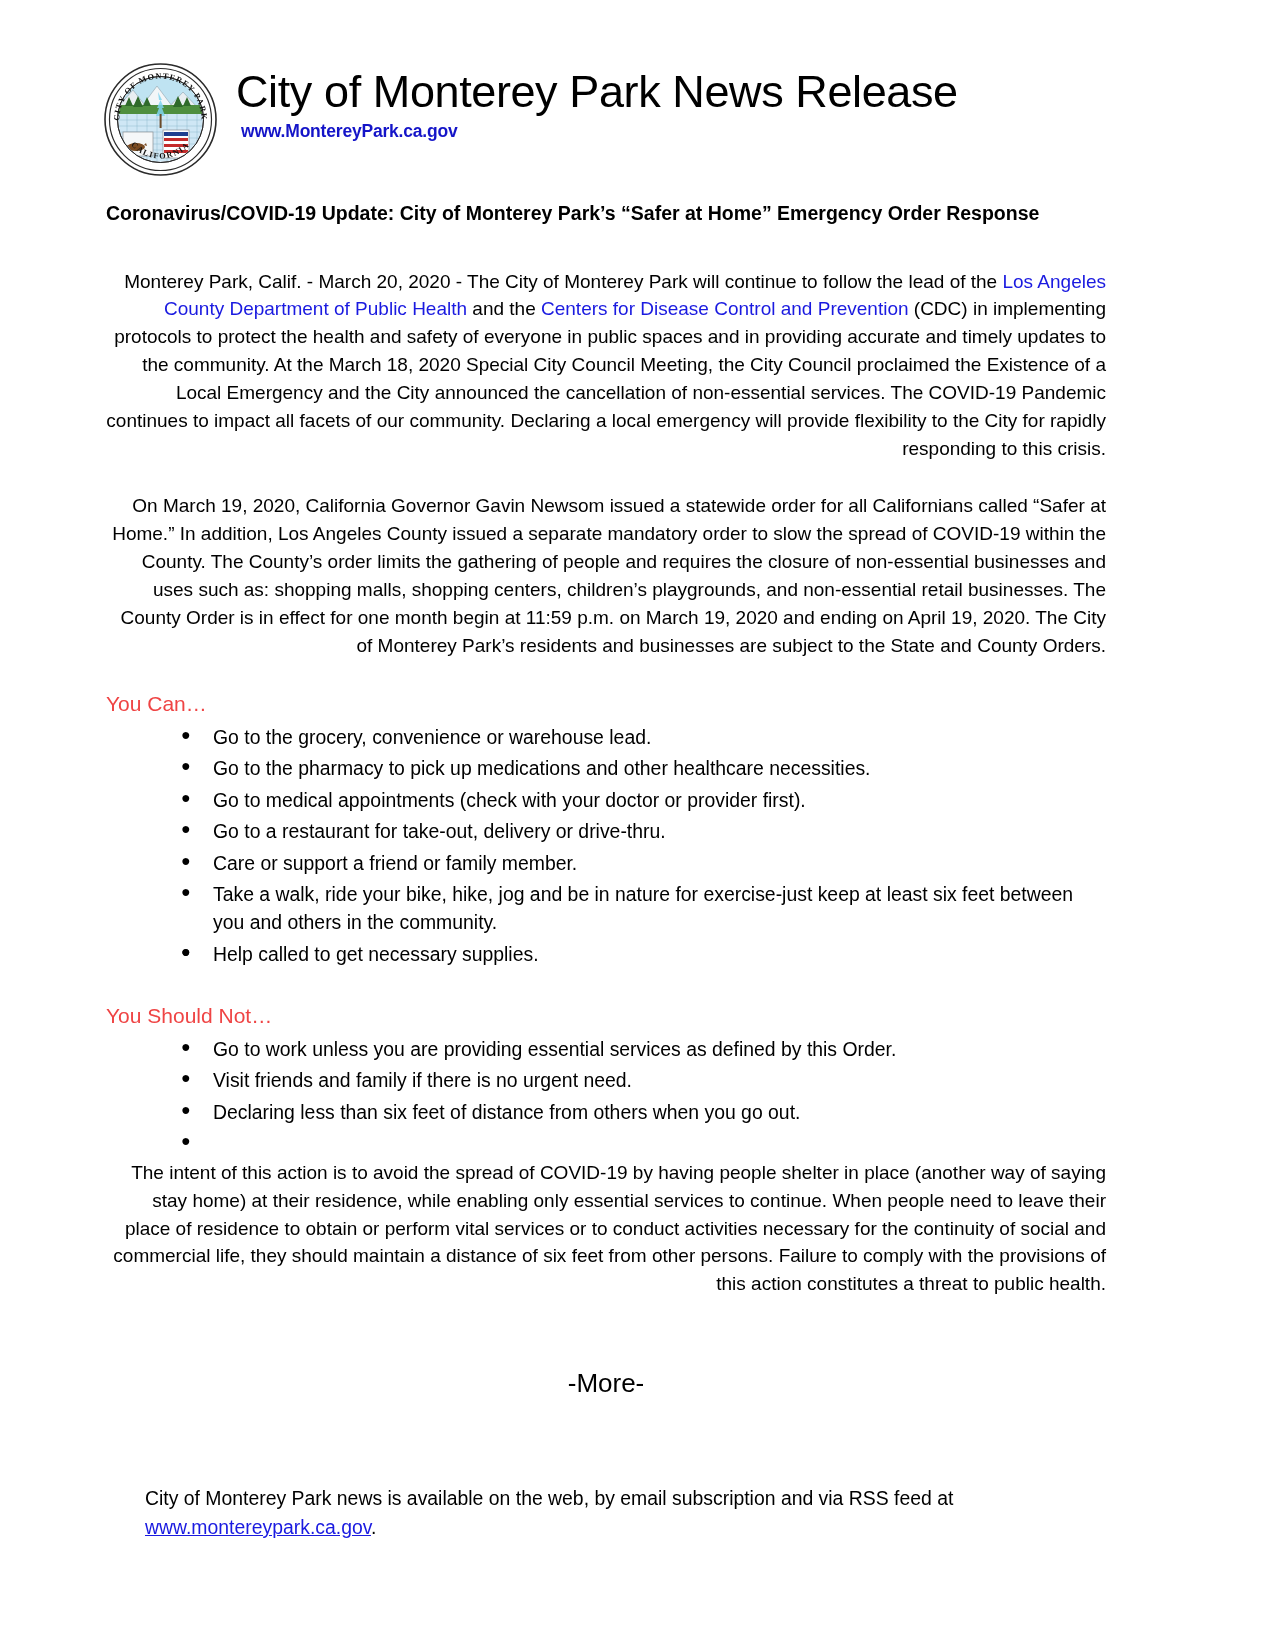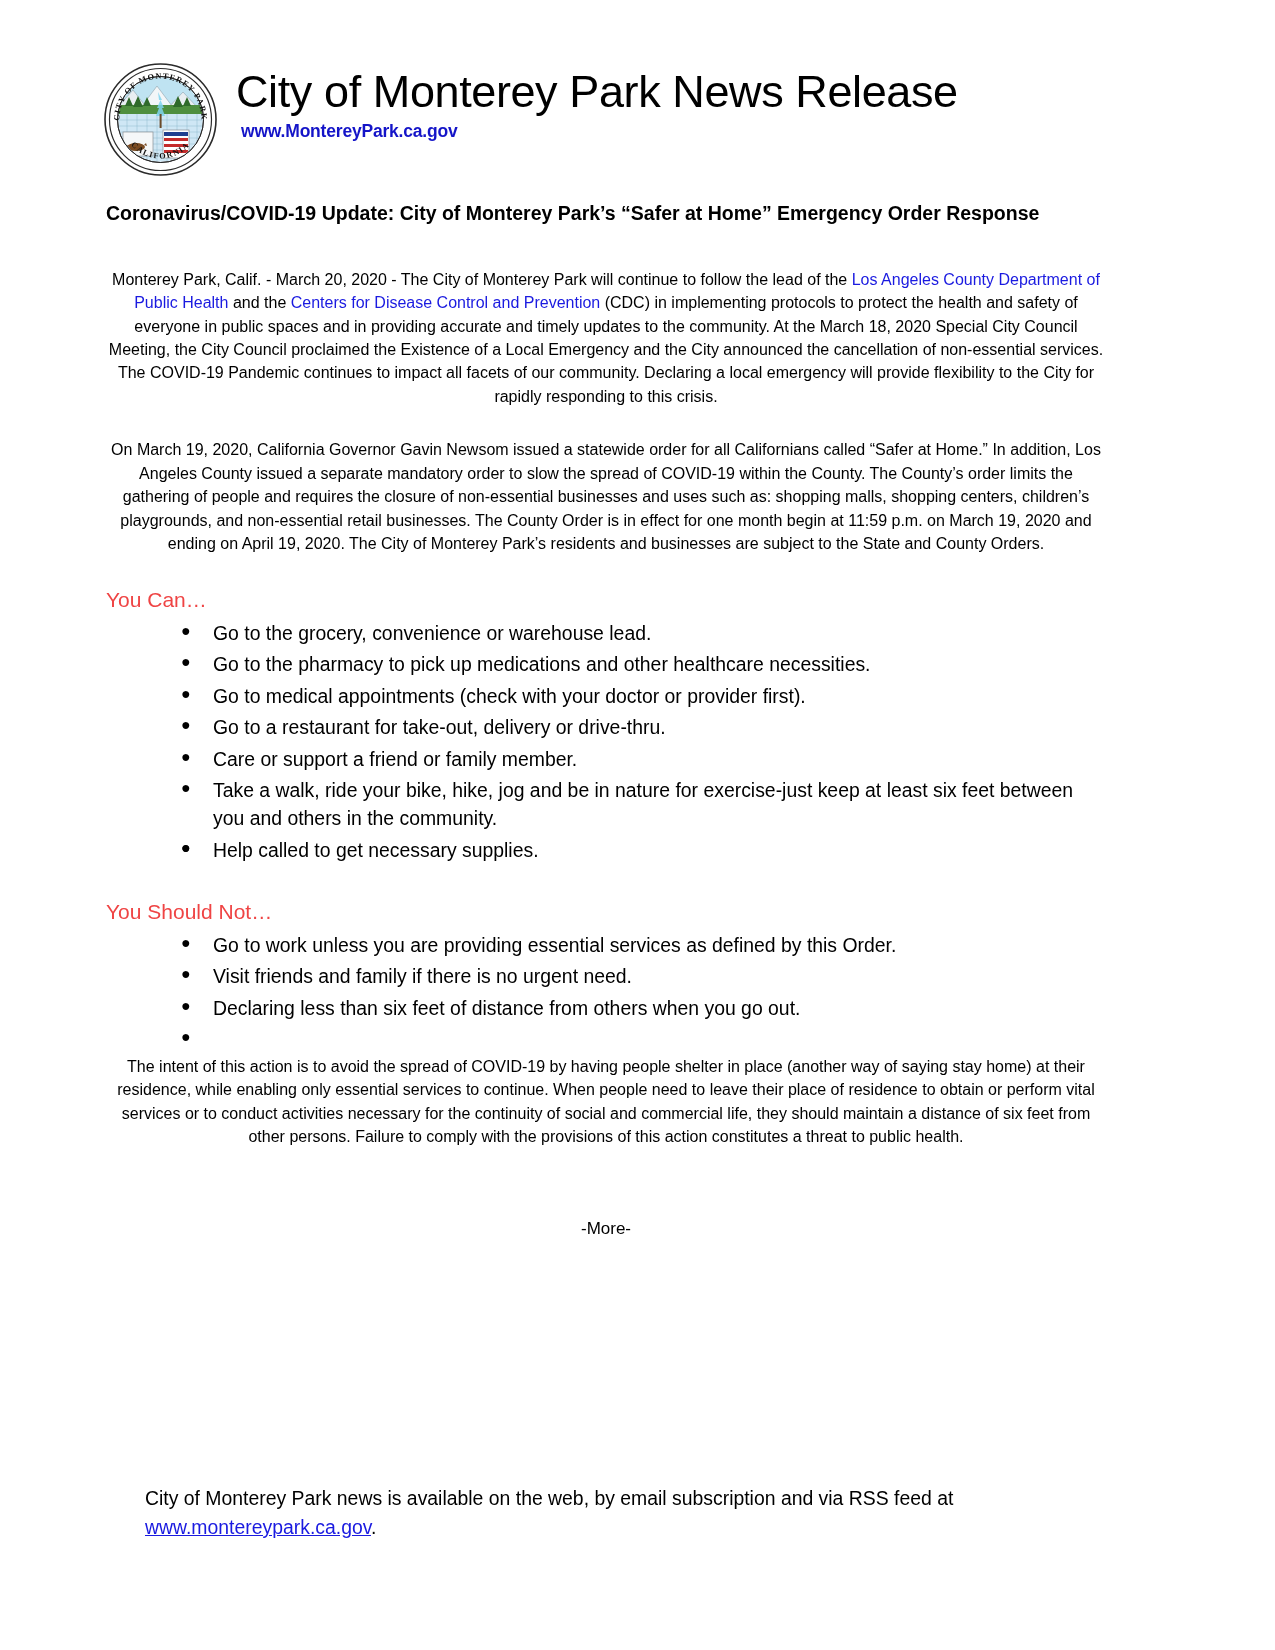--- a/index.html
+++ b/index.html
@@ -72,25 +72,25 @@
 
   .doc-title {
     font-size: 19.5px;
     font-weight: bold;
     line-height: 1.47;
     margin: 0 0 0 0;
     color: #000000;
   }
 
   p.para {
-    font-size: 16px;
+    font-size: 19px;
     line-height: 1.465;
     margin: 0;
     color: #000000;
-    text-align: center;
+    text-align: right;
   }
   .gap-lg { height: 40px; }
   .gap-md { height: 30px; }
 
   a.link {
     color: #1a1ae0;
     text-decoration: none;
   }
   a.link-ul {
     color: #1a1ae0;
@@ -121,21 +121,21 @@
   ul.bullets li .bul {
     position: absolute;
     left: 0;
     top: -1px;
     font-size: 16px;
     line-height: 1.65;
   }
 
   .more {
     text-align: center;
-    font-size: 17px;
+    font-size: 26px;
     color: #000000;
     margin: 0;
   }
 
   
   .footer {
     position: absolute;
     left: 145px;
     top: 1484px;
     width: 980px;

